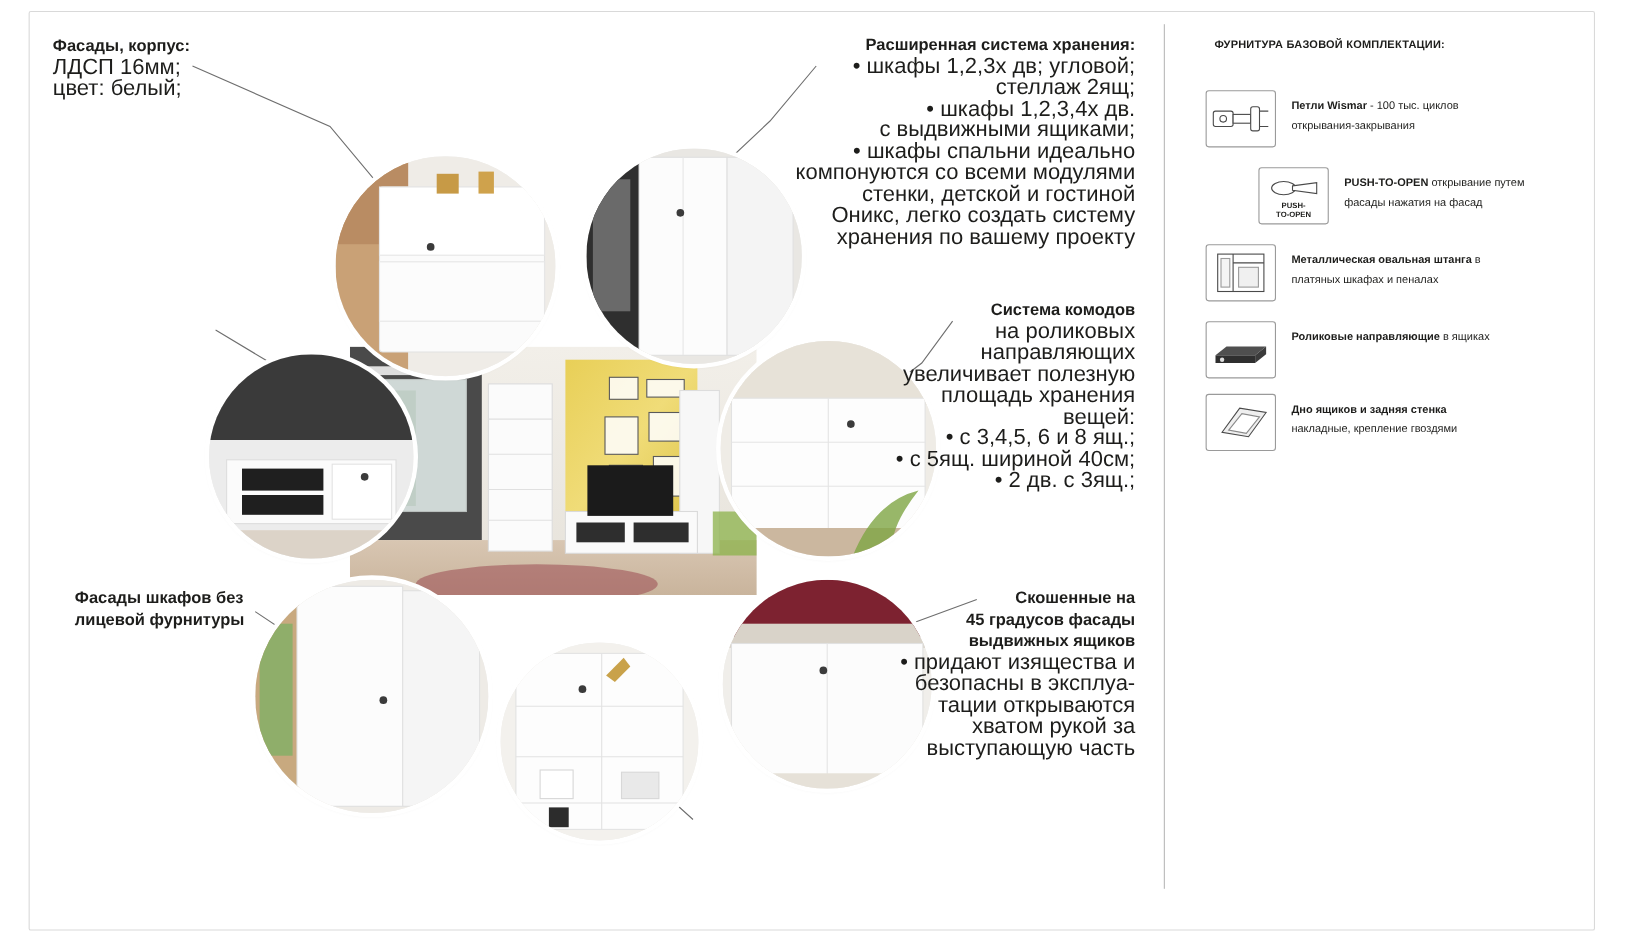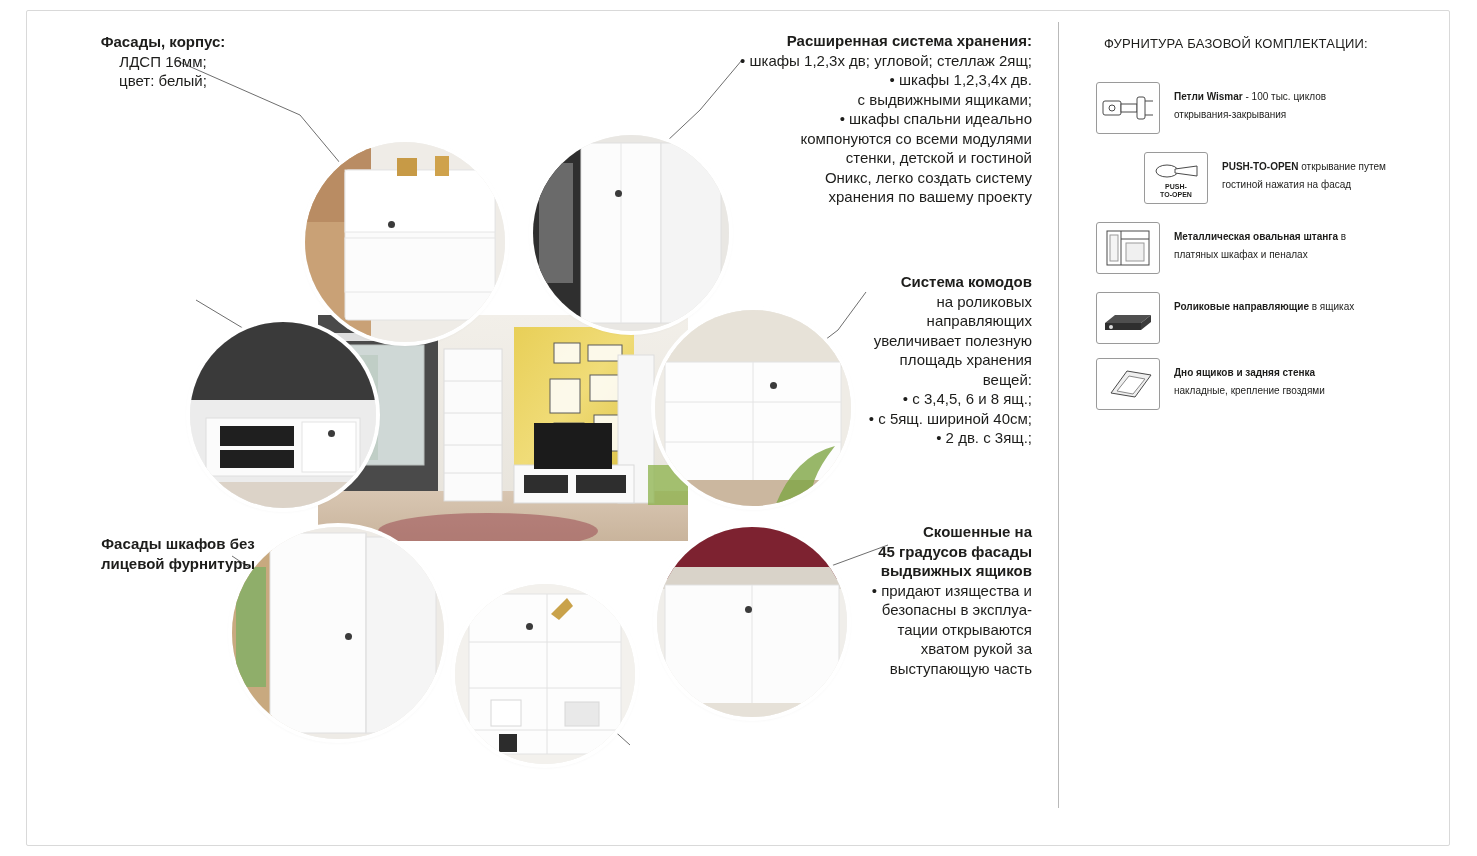--- a/index.html
+++ b/index.html
@@ -46,25 +46,25 @@
     color: #1d1d1b;
   }
   .txt-block .hd {
     font-weight: bold;
     font-size: 15px;
     line-height: 19.5px;
     display: block;
   }
   .txt-block .bd {
     display: block;
-    font-size: 15px;
+    font-size: 20px;
     white-space: pre-line;
   }
   .right-al { text-align: right; }
-  .left-al  { text-align: center; }
+  .left-al  { text-align: left; }
 
   
   .circle {
     position: absolute;
     border-radius: 50%;
     overflow: hidden;
     box-shadow: 0 0 0 4px #ffffff, 0 1px 5px rgba(0,0,0,.18);
     background: #efeeec;
   }
   .circle .inner { position: absolute; inset: 0; }
@@ -86,22 +86,22 @@
     position: absolute;
     left: 318px; top: 315px;
     width: 370px; height: 226px;
     overflow: hidden;
   }
 
   
   #fit-title {
     position: absolute;
     left: 1104px; top: 36px;
-    font-weight: normal;
-    font-size: 13px;
+    font-weight: bold;
+    font-size: 10px;
     letter-spacing: .2px;
     color: #1d1d1b;
   }
   .fit-row {
     position: absolute;
     left: 1096px;
     width: 350px;
     display: flex;
     align-items: flex-start;
     gap: 14px;
@@ -326,21 +326,21 @@
 направляющих
 увеличивает полезную
 площадь хранения
 вещей:
 • с 3,4,5, 6 и 8 ящ.;
 • с 5ящ. шириной 40см;
 • 2 дв. с 3ящ.;</span>
   </div>
 
   <div class="txt-block right-al" style="left:818px;top:522px;width:214px;">
-    <span class="hd" style="white-space:pre-line;">Скошенные на
+    <span class="hd" style="white-space:pre-line;margin-top:12px;">Скошенные на
 45 градусов фасады
 выдвижных ящиков</span>
     <span class="bd">• придают изящества и
 безопасны в эксплуа-
 тации открываются
 хватом рукой за
 выступающую часть</span>
   </div>
 
 
@@ -367,21 +367,21 @@
     <div class="fit-ic">
       <svg viewBox="0 0 62 50" width="62" height="50">
         <ellipse cx="22" cy="18" rx="11" ry="6" fill="#fff" stroke="#4a4a4a"></ellipse>
         <path d="M30,16 L52,13 L52,23 L30,20 Z" fill="#fff" stroke="#4a4a4a"></path>
         <text x="31" y="36" font-family="Liberation Sans, sans-serif" font-size="7" font-weight="bold" fill="#1d1d1b" text-anchor="middle">PUSH-</text>
         <text x="31" y="44" font-family="Liberation Sans, sans-serif" font-size="7" font-weight="bold" fill="#1d1d1b" text-anchor="middle">TO-OPEN</text>
       </svg>
     </div>
     <div class="fit-tx">
       <div><b>PUSH-TO-OPEN</b><span> открывание путем</span></div>
-      <div>гостиной нажатия на фасад</div>
+      <div>фасады нажатия на фасад</div>
     </div>
   </div>
 
   <div class="fit-row" style="top:292px;">
     <div class="fit-ic">
       <svg viewBox="0 0 62 50" width="62" height="50">
         <path d="M8,30 L44,30 L54,22 L18,22 Z" fill="#4f4f4f"></path>
         <rect x="8" y="30" width="36" height="7" fill="#2f2f2f"></rect>
         <path d="M44,30 L54,22 L54,29 L44,37 Z" fill="#3b3b3b"></path>
         <circle cx="14" cy="34" r="2" fill="#ddd"></circle>

